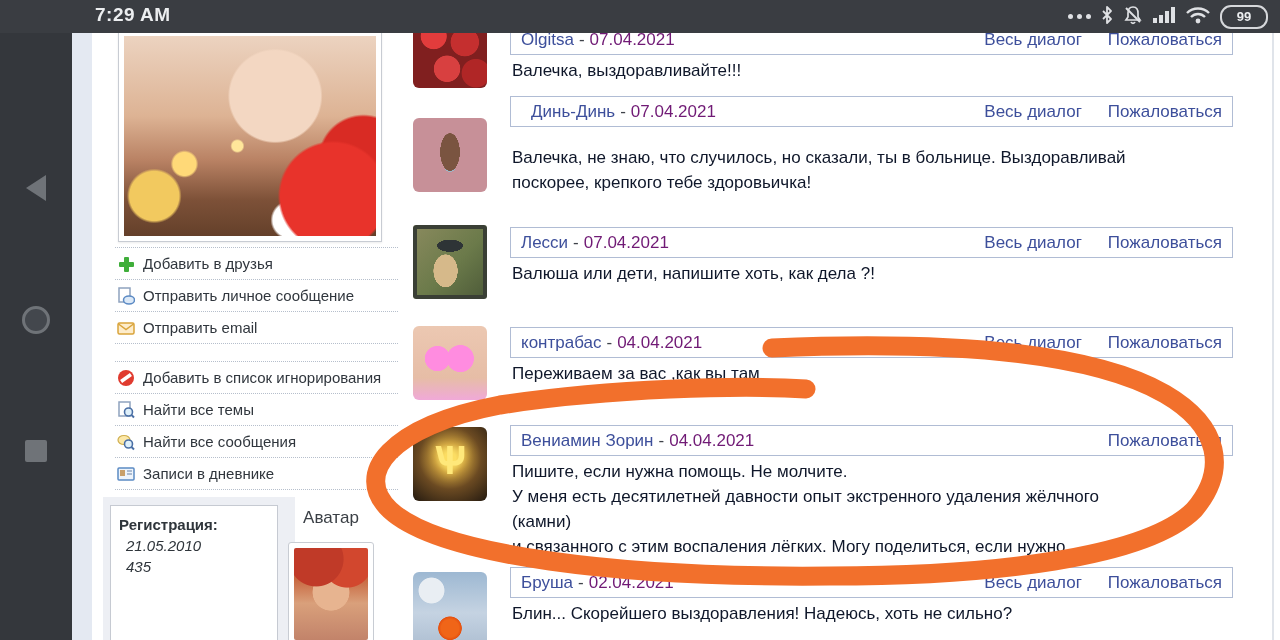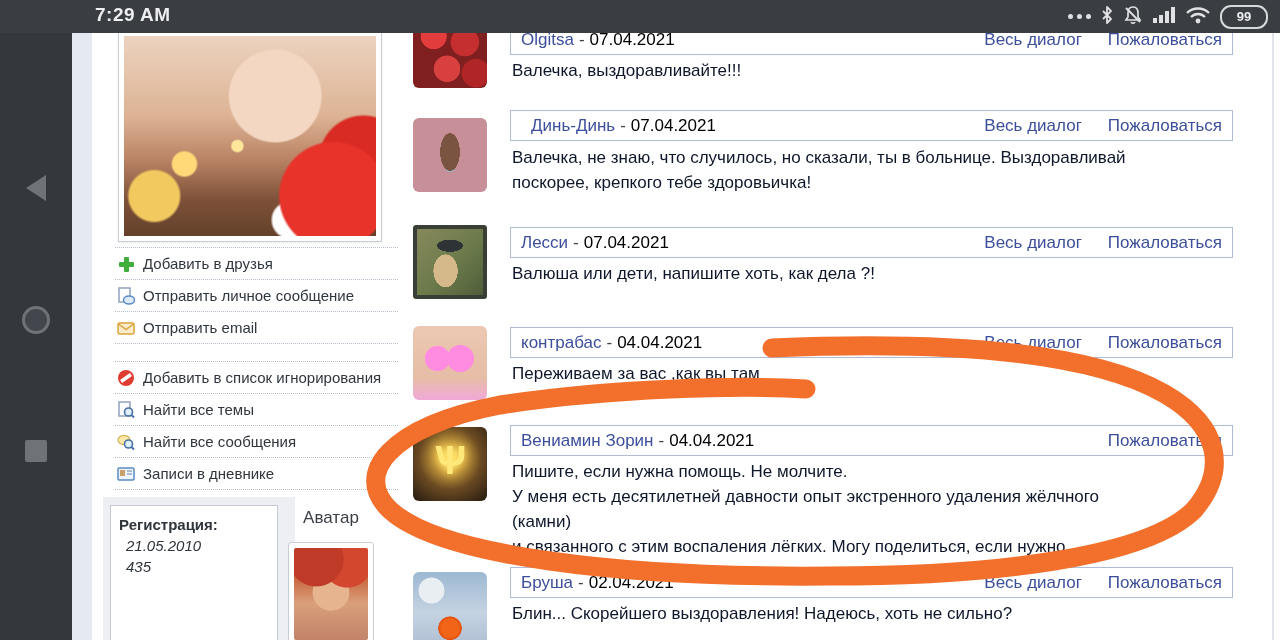--- a/index.html
+++ b/index.html
@@ -65,28 +65,28 @@
       radial-gradient(circle at 50% 48%, #e7b490 0 30%, rgba(231,180,144,0) 31%),
       linear-gradient(180deg,#b8452f 0%,#c96a43 35%,#d9a07b 60%,#c2836a 100%);}
 
   
   .avatar{position:absolute;left:413px;width:74px;height:74px;border-radius:6px;cursor:pointer;}
   .msg-header{position:absolute;left:510px;width:723px;height:31px;border:1px solid #b0bcd4;
               background:#fff;display:flex;align-items:center;padding:0 10px;box-sizing:border-box;
               font-size:17px;}
   .username{color:#3d4f9b;text-decoration:none;cursor:pointer;}
   .sep{color:#3e4249;margin:0 5px;}
-  .date{color:#000000;}
+  .date{color:#701a75;}
   .hspacer{flex:1;}
   .hlink{color:#3d4f9b;text-decoration:none;margin-left:26px;cursor:pointer;}
   .msg-text{position:absolute;left:512px;width:648px;font-size:17px;color:#0f172a;
             line-height:25px;white-space:pre-line;}
 
   .row-0 .avatar{top:14px;} .row-0 .msg-header{top:24px;} .row-0 .msg-text{top:58px;}
-  .row-1 .avatar{top:118px;}.row-1 .msg-header{top:110px;padding-left:20px;}.row-1 .msg-text{top:145px;}
+  .row-1 .avatar{top:118px;}.row-1 .msg-header{top:96px;padding-left:20px;}.row-1 .msg-text{top:145px;}
   .row-2 .avatar{top:225px;}.row-2 .msg-header{top:227px;}.row-2 .msg-text{top:261px;}
   .row-3 .avatar{top:326px;}.row-3 .msg-header{top:327px;padding-left:10px;}.row-3 .msg-text{top:361px;}
   .row-4 .avatar{top:427px;}.row-4 .msg-header{top:425px;}.row-4 .msg-text{top:459px;}
   .row-5 .avatar{top:572px;}.row-5 .msg-header{top:567px;}.row-5 .msg-text{top:601px;}
 
   
   [data-avatar="raspberries"]{background:
       radial-gradient(circle at 28% 30%, #e23c3c 0 17%, rgba(0,0,0,0) 18%),
       radial-gradient(circle at 70% 38%, #c52f2f 0 20%, rgba(0,0,0,0) 21%),
       radial-gradient(circle at 46% 74%, #d84040 0 19%, rgba(0,0,0,0) 20%),

